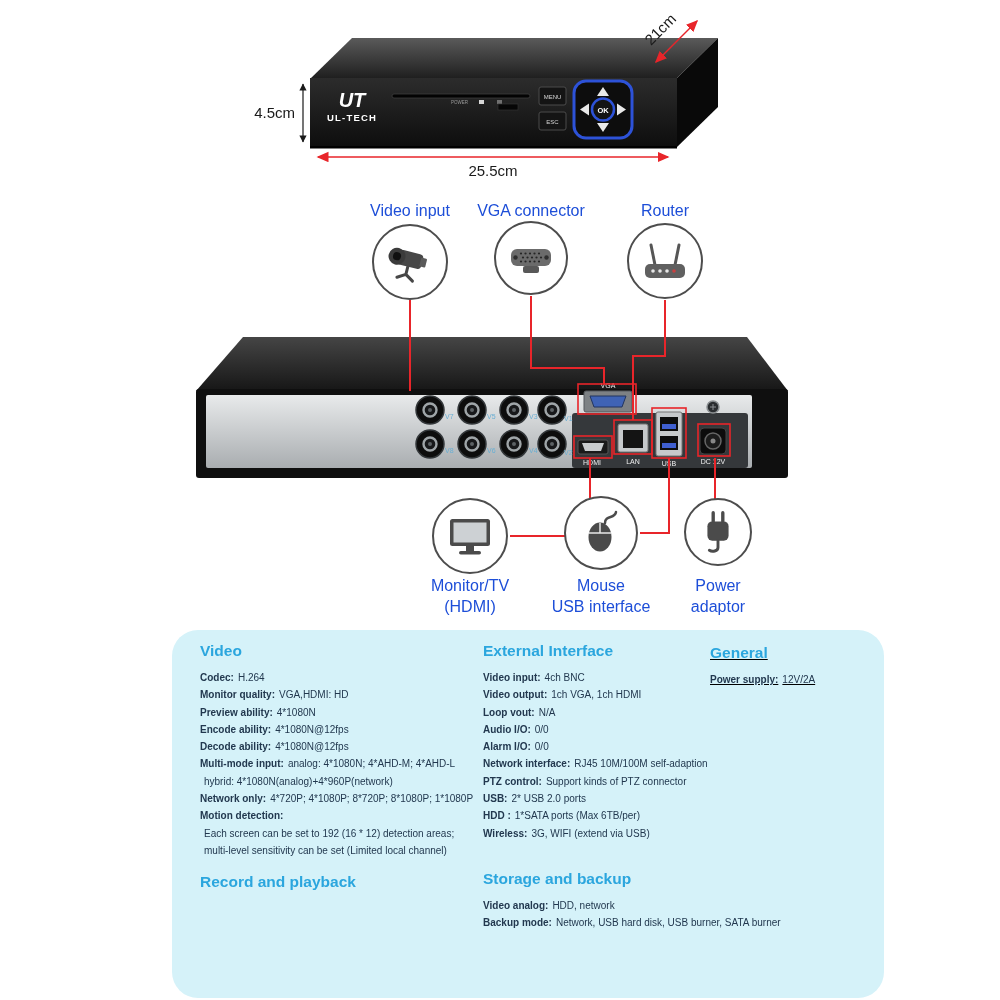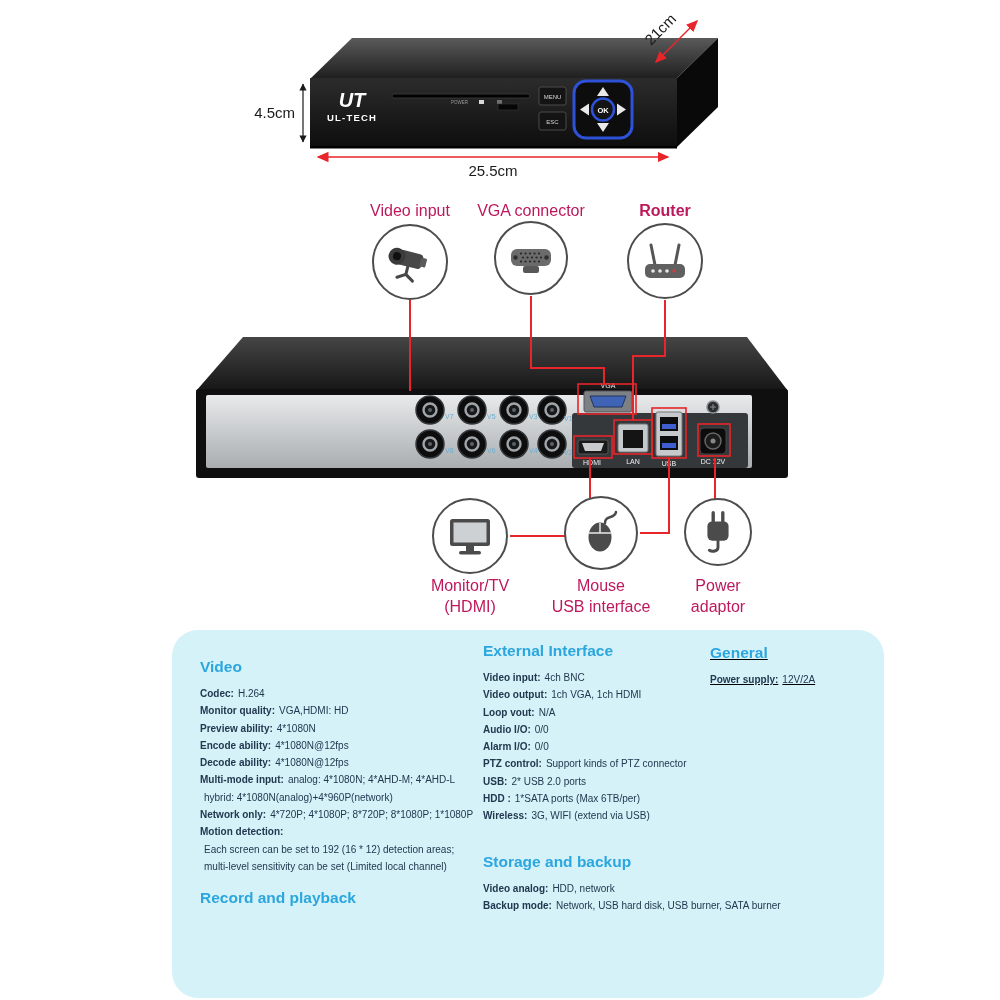--- a/index.html
+++ b/index.html
@@ -18,21 +18,21 @@
   .ok-t     { font-size:7.5px; font-weight:bold; fill:#ffffff; }
   .dim-t    { font-size:15px; fill:#1a1a1a; }
   .dimline  { stroke:#e8252a; stroke-width:1.5; }
   .rline    { stroke:#e8252a; stroke-width:2; fill:none; }
   .rbox     { stroke:#e8252a; stroke-width:1.6; fill:none; }
   .port-t   { font-size:7px; fill:#f0f0f0; }
   .bnc-t    { font-size:7px; fill:#69aed3; }
 
   .callout { position:absolute; background:#fff; border:2.5px solid #4d4d4d; border-radius:50%;
              display:flex; align-items:center; justify-content:center; z-index:5; }
-  .co-label { position:absolute; text-align:center; font-size:16px; color:#be185d; z-index:6; line-height:1.3; }
+  .co-label { position:absolute; text-align:center; font-size:16px; color:#1d4ed8; z-index:6; line-height:1.3; }
 
   .spec-panel { position:absolute; left:172px; top:630px; width:712px; height:368px;
                 background:#d5f2f9; border-radius:26px; z-index:4; }
   .spec-col { position:absolute; }
   .spec-section h3 { font-size:15.5px; color:#2ba6de; font-weight:700; margin-bottom:9px; }
   .spec-section + .spec-section { margin-top:14px; }
   .spec-row { font-size:10px; line-height:17.3px; color:#22384f; white-space:nowrap; }
   .spec-row b { margin-right:4px; }
 </style>
 </head>
@@ -226,21 +226,21 @@
 
     <rect class="rbox" x="578" y="384" width="58" height="30"></rect>
     <rect class="rbox" x="614" y="420" width="38" height="34"></rect>
     <rect class="rbox" x="574" y="436" width="38" height="22"></rect>
     <rect class="rbox" x="652" y="408" width="34" height="50"></rect>
     <rect class="rbox" x="698" y="424" width="32" height="32"></rect>
   </svg>
 
   <div class="co-label" style="left:340px; top:201px; width:140px;">Video input</div>
   <div class="co-label" style="left:458px; top:201px; width:146px;">VGA connector</div>
-  <div class="co-label" style="left:595px; top:201px; width:140px;font-weight:bold;">Router</div>
+  <div class="co-label" style="left:595px; top:201px; width:140px;">Router</div>
 
   <div class="co-label" style="left:400px; top:576px; width:140px;">
     <div>Monitor/TV</div>
     <div>(HDMI)</div>
   </div>
   <div class="co-label" style="left:526px; top:576px; width:150px;">
     <div>Mouse</div>
     <div>USB interface</div>
   </div>
   <div class="co-label" style="left:653px; top:576px; width:130px;">
@@ -319,21 +319,21 @@
   <div class="callout" style="left:684px; top:498px; width:68px; height:68px;">
     <svg width="50" height="50" viewBox="0 0 52 52">
       <rect x="15" y="15" width="22" height="20" rx="5" fill="#4b4b4b"></rect>
       <path d="M21 15 L21 6 M31 15 L31 6" stroke="#4b4b4b" stroke-width="3.5" stroke-linecap="round"></path>
       <path d="M26 35 L26 42 C26 46 20 47 17 45" stroke="#4b4b4b" stroke-width="3" fill="none" stroke-linecap="round"></path>
     </svg>
   </div>
 
   <div class="spec-panel">
 
-    <div class="spec-col" style="left:28px; top:28px; width:283px;">
+    <div class="spec-col" style="left:28px; top:12px; width:283px;">
       <div class="spec-section">
         <h3>Video</h3>
         <div>
 
             <div class="spec-row"><b>Codec:</b><span>H.264</span></div>
 
             <div class="spec-row"><b>Monitor quality:</b><span>VGA,HDMI: HD</span></div>
 
             <div class="spec-row"><b>Preview ability:</b><span>4*1080N</span></div>
 
@@ -367,20 +367,21 @@
             <div class="spec-row"><b>Video input:</b><span>4ch BNC</span></div>
 
             <div class="spec-row"><b>Video output:</b><span>1ch VGA, 1ch HDMI</span></div>
 
             <div class="spec-row"><b>Loop vout:</b><span>N/A</span></div>
 
             <div class="spec-row"><b>Audio I/O:</b><span>0/0</span></div>
 
             <div class="spec-row"><b>Alarm I/O:</b><span>0/0</span></div>
 
+            <div class="spec-row"><b>Network interface:</b><span>RJ45 10M/100M self-adaption</span></div>
 
             <div class="spec-row"><b>PTZ control:</b><span>Support kinds of PTZ connector</span></div>
 
             <div class="spec-row"><b>USB:</b><span>2* USB 2.0 ports</span></div>
 
             <div class="spec-row"><b>HDD :</b><span>1*SATA ports (Max 6TB/per)</span></div>
 
             <div class="spec-row"><b>Wireless:</b><span>3G, WIFI (extend via USB)</span></div>
           </div>
       </div>

